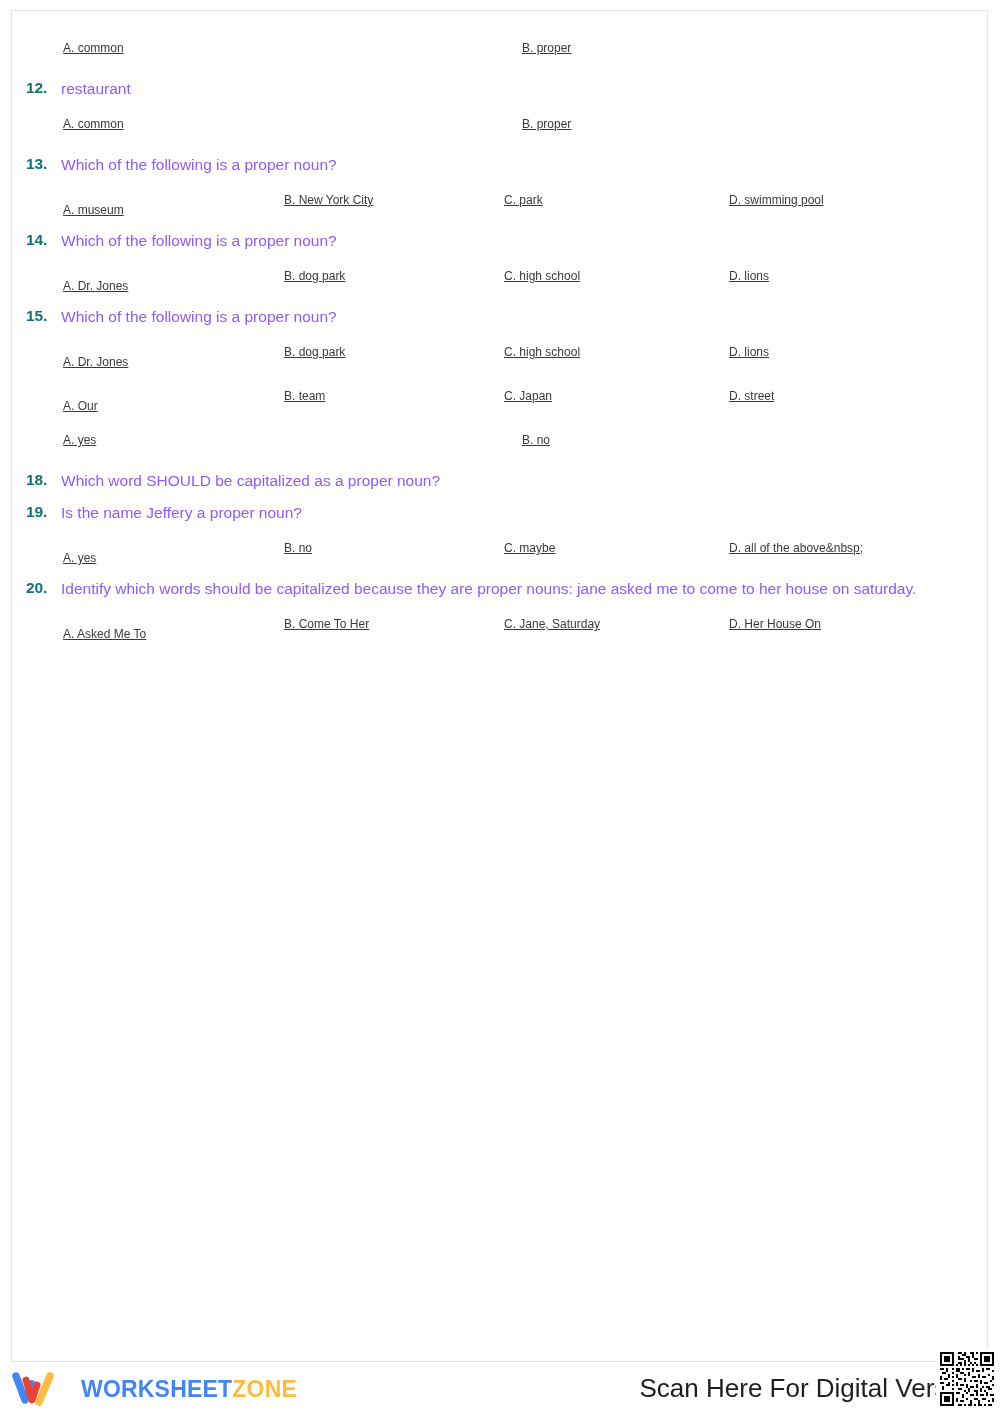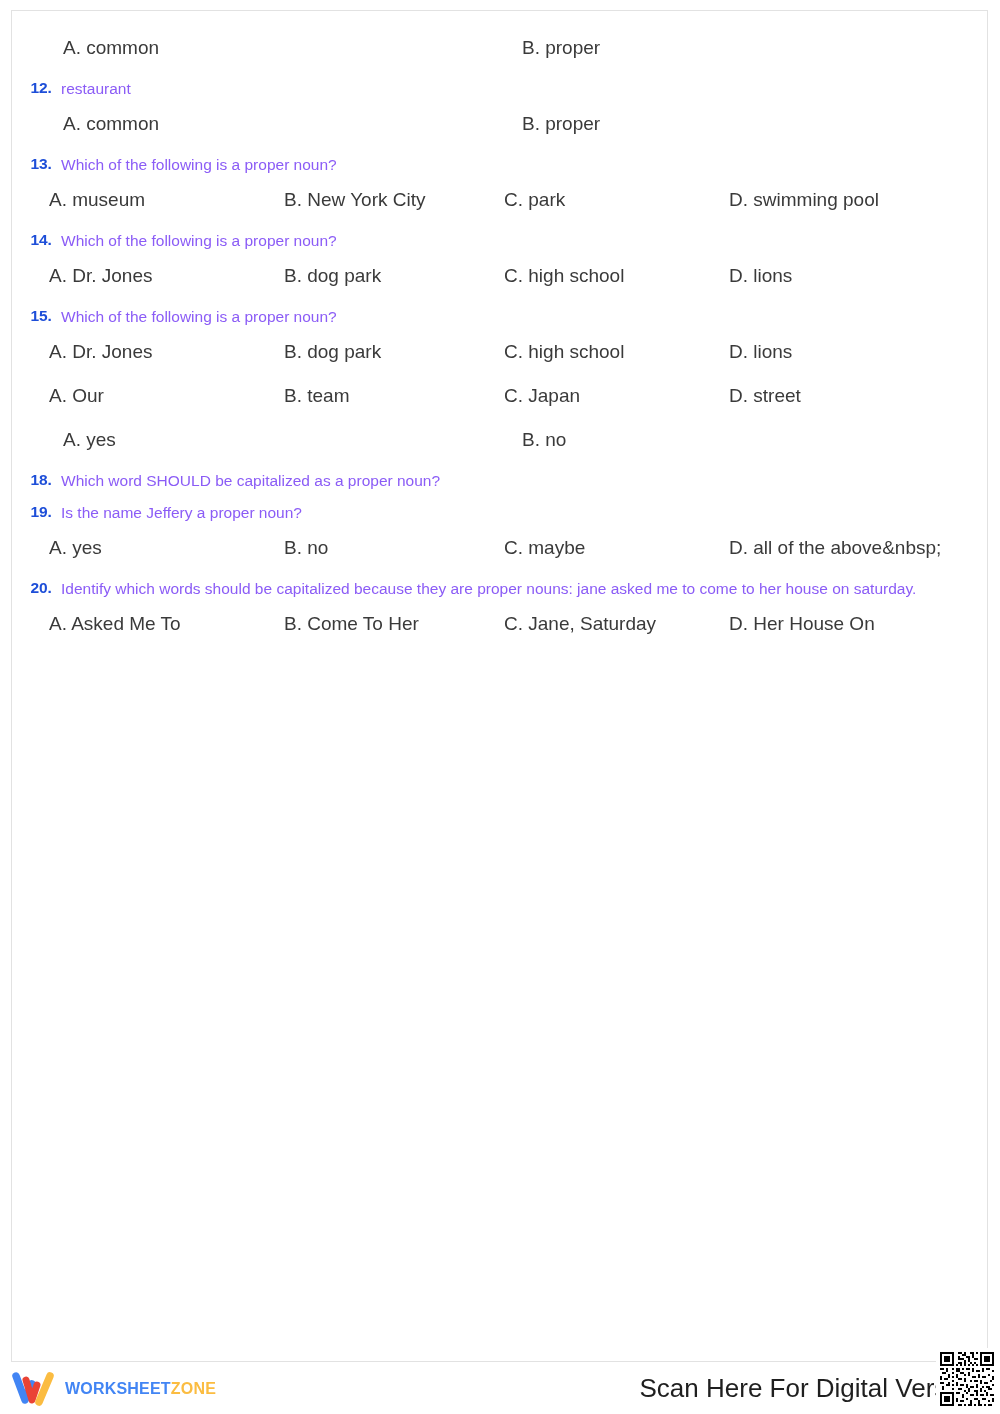--- a/index.html
+++ b/index.html
@@ -44,24 +44,24 @@
     position: relative;
     display: block;
     padding: 0 40px 0 49px;
     min-height: 30px;
   }
   .q-num {
     position: absolute;
     left: 14px;
     top: 0;
     width: 30px;
-    text-align: center;
+    text-align: left;
     font-size: 15.5px;
     font-weight: bold;
-    color: #1d4ed8;
+    color: #0f766e;
     line-height: 30px;
     letter-spacing: -0.1px;
   }
   .q-text {
     display: block;
     font-size: 15.5px;
     font-weight: 400;
     color: #8b5cf6;
     line-height: 25px;
     padding-top: 3px;
@@ -69,28 +69,29 @@
 
   
   .opts {
     position: relative;
     height: 40px;
     margin-top: 4px;
   }
   .opt {
     position: absolute;
     top: 0;
-    font-size: 19px;
+    font-size: 12px;
     font-weight: 400;
     color: #3a3a3a;
     line-height: 34px;
     white-space: nowrap;
-  }
-  
-  .opts.cols4 .opt.c0 { left: 37px; }
+    text-decoration: underline;
+  }
+  
+  .opts.cols4 .opt.c0 { left: 51px; margin-top: 10px; }
   .opts.cols4 .opt.c1 { left: 272px; }
   .opts.cols4 .opt.c2 { left: 468px; margin-left: 24px; }
   .opts.cols4 .opt.c3 { left: 717px; }
   
   .opts.cols2 .opt.c0 { left: 51px; }
   .opts.cols2 .opt.c1 { left: 490px; margin-left: 20px; }
 
   
   #footer {
     position: absolute;
@@ -103,25 +104,26 @@
   #brand {
     position: absolute;
     left: 12px;
     top: 6px;
     display: flex;
     align-items: center;
     height: 42px;
   }
   #brand-mark { display: block; margin-right: 7px; }
   #brand-word {
-    font-size: 16px;
+    font-size: 23px;
     font-weight: bold;
     letter-spacing: 0.2px;
     line-height: 1;
     white-space: nowrap;
+    margin-left: 16px;
   }
   #brand-word .w1 { color: #4285f4; }
   #brand-word .w2 { color: #fbbc41; }
 
   #scan-wrap {
     position: absolute;
     right: 8px;
     top: 0;
     height: 52px;
     display: flex;

